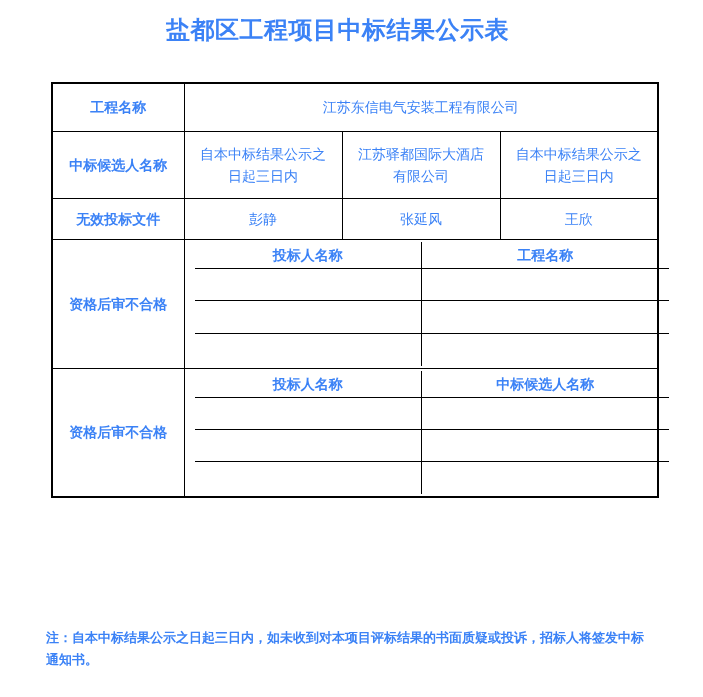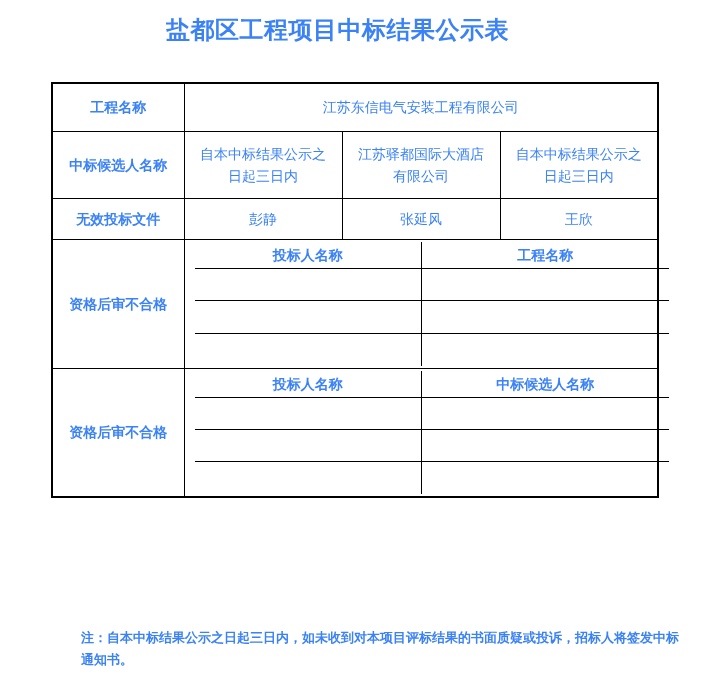--- a/index.html
+++ b/index.html
@@ -77,21 +77,20 @@
   table.nested tr.nr td { height: 32px; }
   .note {
     position: absolute;
     left: 46px;
     top: 627px;
     width: 600px;
     font-size: 13px;
     font-weight: bold;
     line-height: 22px;
     word-break: break-all;
-    margin-left: 35px;
   }
 </style>
 </head>
 <body>
 
 <div class="page">
 
   <div class="title">盐都区工程项目中标结果公示表</div>
 
   <table class="main">

